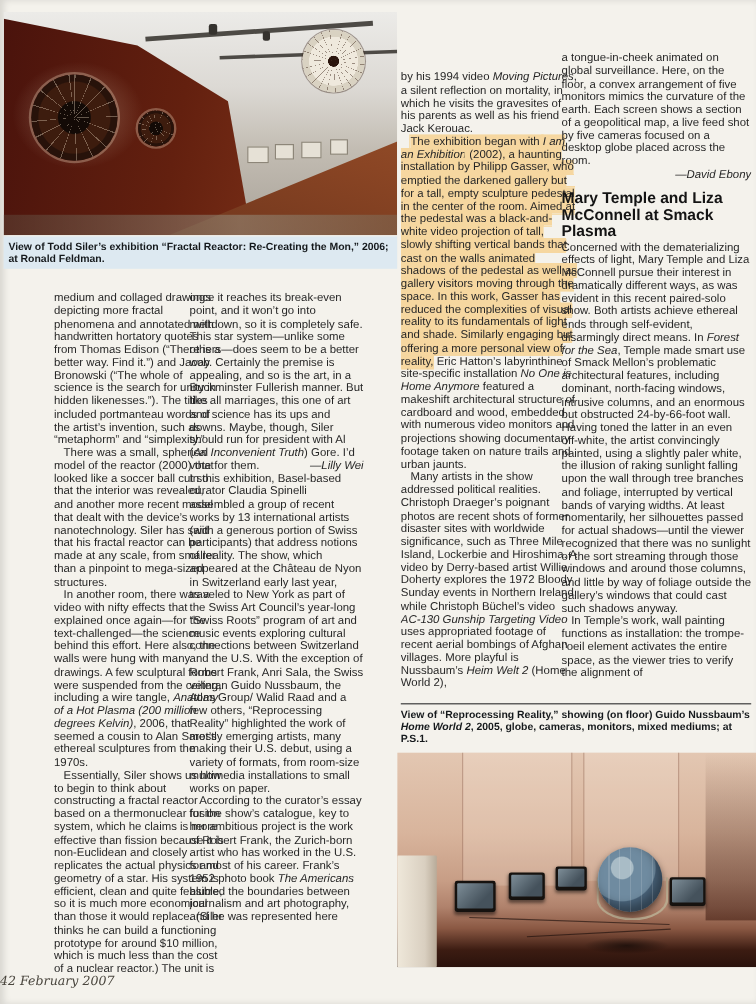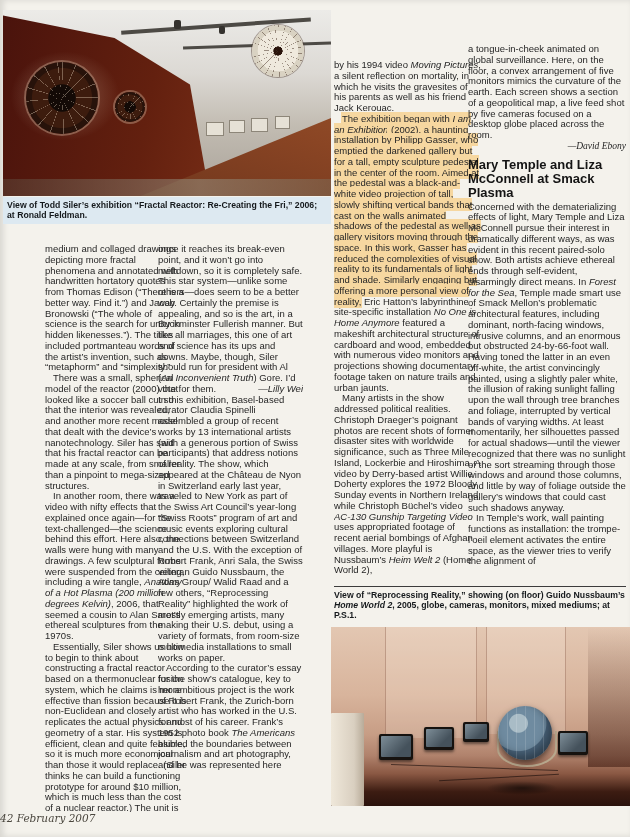--- a/index.html
+++ b/index.html
@@ -2,21 +2,21 @@
 <html><head>
 <meta charset="utf-8">
 <style>
   html,body{margin:0;padding:0;background:#e9e7e2;}
   .page{position:relative;width:630px;height:837px;background:#f4f2ec;overflow:hidden;
         font-family:"Liberation Sans",sans-serif;color:#262626;box-shadow:inset 3px 0 6px rgba(0,0,0,.12);}
   
   .col{position:absolute;font-size:9.5px;line-height:10.75px;text-align:left;overflow:hidden;}
   .col p{margin:0;}
   .col p.ind{text-indent:8px;}
-  .col p.bl{text-align:right;font-family:Liberation Serif, serif;}
+  .col p.bl{text-align:right;}
   .col h2{font-size:13px;line-height:14px;margin:6px 0 2px 0;color:#141414;letter-spacing:0;}
   .it{font-style:italic;}
   .hl{background:#f6d7a0;box-shadow:0 0 0 1px #f6d7a0;}
   .fr{float:right;font-style:italic;}
   
   .caption{position:absolute;font-weight:bold;font-size:8.7px;line-height:10.2px;color:#15191c;}
   .caption p{margin:0;}
   .cap-strip{background:#dde9f1;padding:3px 4px 4px 4px;box-sizing:border-box;}
   .cap-ruled{border-top:1px solid #3c3c3c;padding-top:3px;}
   
@@ -87,21 +87,21 @@
 
     <div class="p1-frame" style="left:62%;top:60%;width:16px;height:12px;"></div>
     <div class="p1-frame" style="left:69%;top:59%;width:14px;height:11px;"></div>
     <div class="p1-frame" style="left:75.5%;top:58%;width:15px;height:12px;"></div>
     <div class="p1-frame" style="left:83%;top:57%;width:13px;height:11px;"></div>
     <div class="p1-platform"></div>
     <div class="p1-floor"></div>
   </div>
 
   <div class="caption cap-strip" style="left:3px;top:197px;width:328px;min-height:26px;">
-      <p><span>View of Todd Siler’s exhibition “Fractal Reactor: Re-Creating the Fri,” 2006; at Ronald Feldman.</span></p>
+      <p><span>View of Todd Siler’s exhibition “Fractal Reactor: Re-Creating the Mon,” 2006; at Ronald Feldman.</span></p>
     </div>
 
   <div class="col" style="left:9px;top:244px;width:142px;height:568px;margin-left:36px;">
       <p><span>medium and collaged drawings depicting more fractal phenomena and annotated with handwritten hortatory quotes from Thomas Edison (“There is a better way. Find it.”) and Jacob Bronowski (“The whole of science is the search for unity in hidden likenesses.”). The titles included portmanteau words of the artist’s invention, such as “metaphorm” and “simplexity.”</span></p>
       <p class="ind"><span>There was a small, spherical model of the reactor (2000) that looked like a soccer ball cut so that the interior was revealed, and another more recent model that dealt with the device’s nanotechnology. Siler has said that his fractal reactor can be made at any scale, from smaller than a pinpoint to mega-sized structures.</span></p>
       <p class="ind"><span>In another room, there was a video with nifty effects that explained once again—for the text-challenged—the science behind this effort. Here also, the walls were hung with many drawings. A few sculptural forms were suspended from the ceiling, including a wire tangle, </span><span class="it">Anatomy of a Hot Plasma (200 million degrees Kelvin)</span><span>, 2006, that seemed a cousin to Alan Saret’s ethereal sculptures from the 1970s.</span></p>
       <p class="ind"><span>Essentially, Siler shows us how to begin to think about constructing a fractal reactor based on a thermonuclear fusion system, which he claims is more effective than fission because it is non-Euclidean and closely replicates the actual physics and geometry of a star. His system is efficient, clean and quite feasible, so it is much more economical than those it would replace. (Siler thinks he can build a functioning prototype for around $10 million, which is much less than the cost of a nuclear reactor.) The unit is also self-sustaining</span></p>
     </div>
 
   <div class="col" style="left:158px;top:244px;width:145px;height:560px;">

